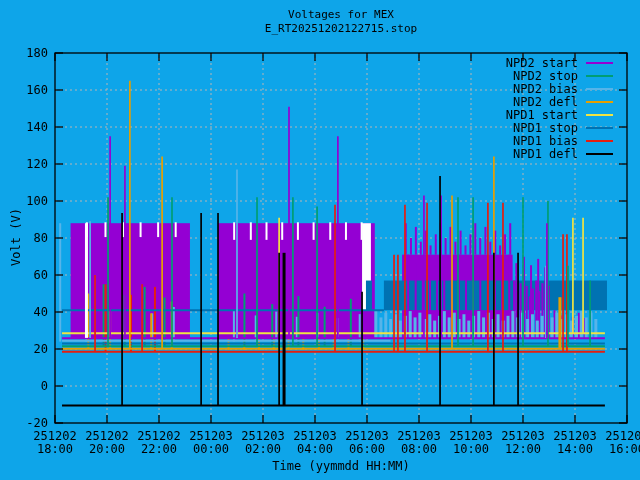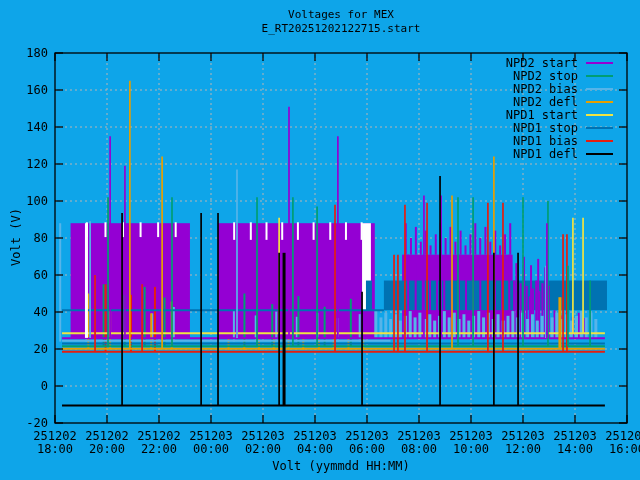--- a/index.html
+++ b/index.html
@@ -12,21 +12,21 @@
   .x-label{position:absolute;left:55px;width:572px;top:459px;text-align:center;font-size:12px;color:#000;}
   .y-label{position:absolute;left:-24px;top:230px;width:80px;text-align:center;font-size:12px;color:#000;
     transform:rotate(-90deg);}
   svg{position:absolute;left:0;top:0;}
 </style>
 </head>
 <body>
 
 <div class="screen">
   <div class="chart-title">Voltages for MEX</div>
-  <div class="chart-subtitle">E_RT20251202122715.start</div>
+  <div class="chart-subtitle">E_RT20251202122715.stop</div>
   <div class="y-label">Volt (V)</div>
   <svg id="plot" width="640" height="480">
       <line x1="55" x2="627" y1="386" y2="386" stroke="#b5b5b5" stroke-width="1" stroke-dasharray="2,3"></line>
       <line x1="55" x2="627" y1="349" y2="349" stroke="#b5b5b5" stroke-width="1" stroke-dasharray="2,3"></line>
       <line x1="55" x2="627" y1="312" y2="312" stroke="#b5b5b5" stroke-width="1" stroke-dasharray="2,3"></line>
       <line x1="55" x2="627" y1="275" y2="275" stroke="#b5b5b5" stroke-width="1" stroke-dasharray="2,3"></line>
       <line x1="55" x2="627" y1="238" y2="238" stroke="#b5b5b5" stroke-width="1" stroke-dasharray="2,3"></line>
       <line x1="55" x2="627" y1="201" y2="201" stroke="#b5b5b5" stroke-width="1" stroke-dasharray="2,3"></line>
       <line x1="55" x2="627" y1="164" y2="164" stroke="#b5b5b5" stroke-width="1" stroke-dasharray="2,3"></line>
       <line x1="55" x2="627" y1="127" y2="127" stroke="#b5b5b5" stroke-width="1" stroke-dasharray="2,3"></line>
@@ -359,14 +359,14 @@
       <line x1="586" x2="613" y1="102" y2="102" stroke="#e69f00" stroke-width="2"></line>
       <text x="578" y="119" text-anchor="end" font-family="&quot;DejaVu Sans Mono&quot;,monospace" font-size="12px" fill="#000">NPD1 start</text>
       <line x1="586" x2="613" y1="115" y2="115" stroke="#f0e442" stroke-width="2"></line>
       <text x="578" y="132" text-anchor="end" font-family="&quot;DejaVu Sans Mono&quot;,monospace" font-size="12px" fill="#000">NPD1 stop</text>
       <line x1="586" x2="613" y1="128" y2="128" stroke="#0072b2" stroke-width="2"></line>
       <text x="578" y="145" text-anchor="end" font-family="&quot;DejaVu Sans Mono&quot;,monospace" font-size="12px" fill="#000">NPD1 bias</text>
       <line x1="586" x2="613" y1="141" y2="141" stroke="#e51e10" stroke-width="2"></line>
       <text x="578" y="158" text-anchor="end" font-family="&quot;DejaVu Sans Mono&quot;,monospace" font-size="12px" fill="#000">NPD1 defl</text>
       <line x1="586" x2="613" y1="154" y2="154" stroke="#000000" stroke-width="2"></line>
     </svg>
-  <div class="x-label">Volt (yymmdd HH:MM)</div>
+  <div class="x-label">Time (yymmdd HH:MM)</div>
 </div>
 
 </body></html>

